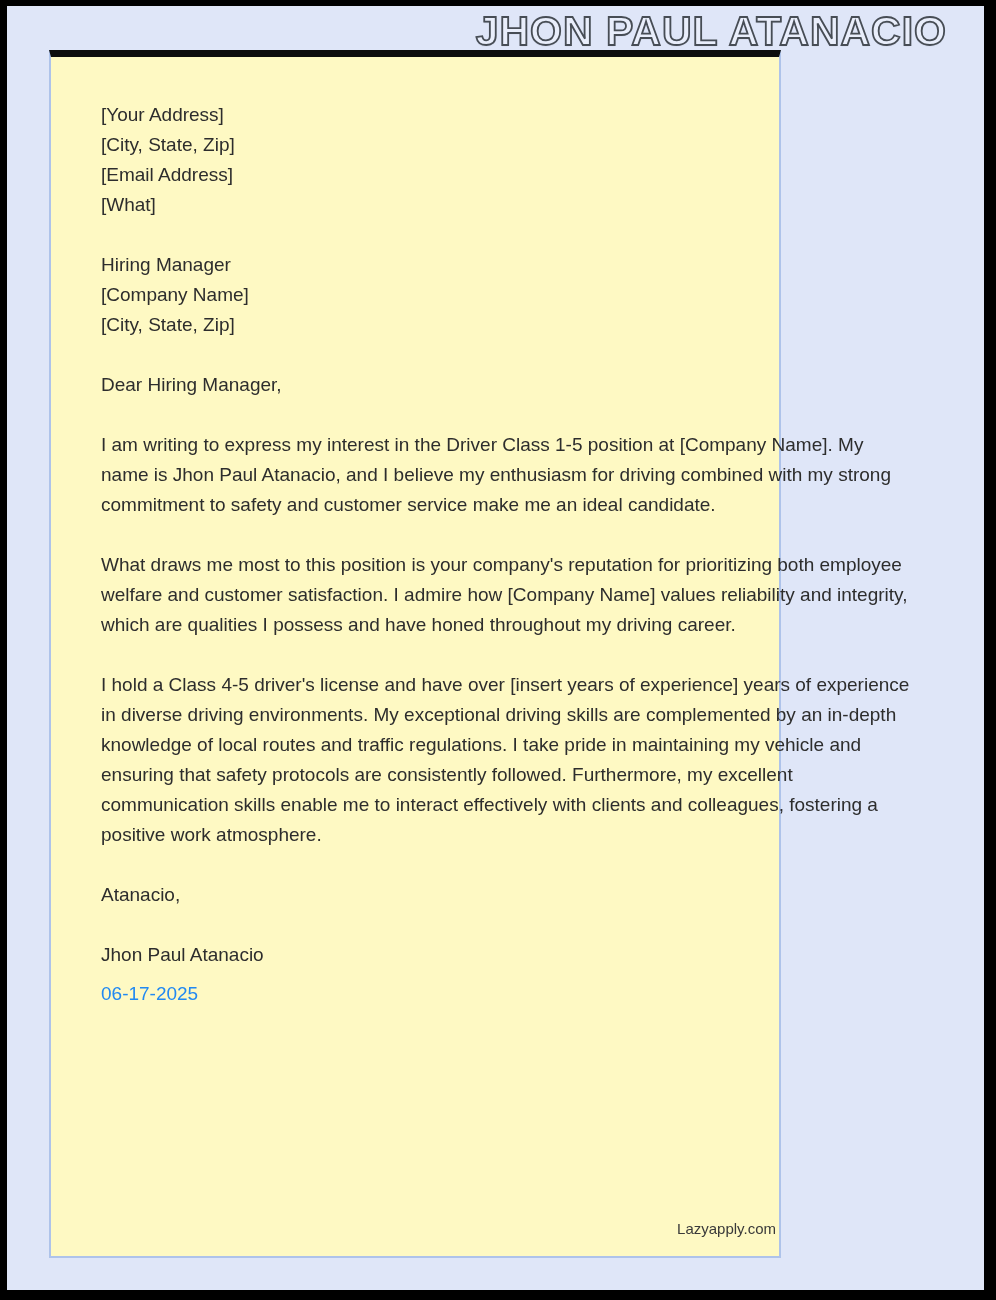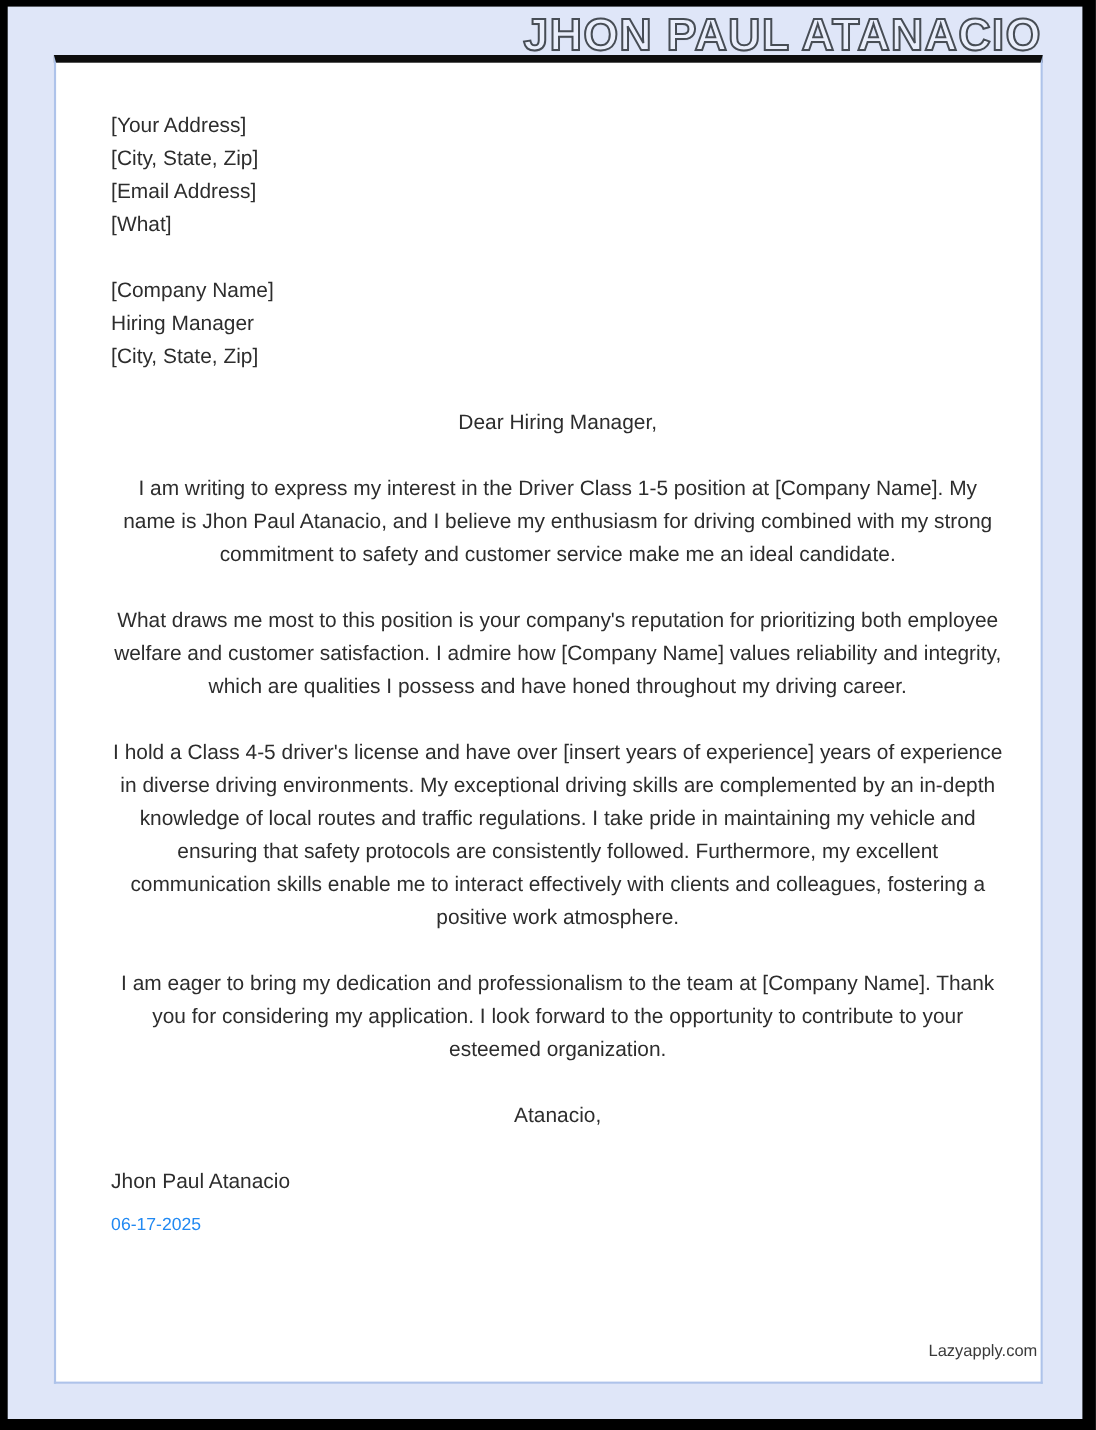--- a/index.html
+++ b/index.html
@@ -32,47 +32,47 @@
     letter-spacing: 1px;
     color: #e9eefb;
     -webkit-text-stroke: 1.8px #474d55;
     text-shadow: 0 1px 1px rgba(60,65,75,0.35);
     white-space: nowrap;
   }
   .paper {
     position: absolute;
     left: 49px;
     top: 50px;
-    width: 899px;
+    width: 732px;
     height: 1208px;
     box-sizing: border-box;
-    background: #ffffff;
+    background: #fef9c3;
     border-top: 7px solid #0d0d0d;
     border-left: 2px solid #aec3ea;
     border-right: 2px solid #aec3ea;
     border-bottom: 2px solid #aec3ea;
   }
   .letter {
     position: absolute;
     left: 50px;
     top: 43px;
     width: 812px;
     font-size: 19px;
     line-height: 30px;
     color: #2d2d2d;
   }
   .block { margin: 0 0 30px 0; }
   .block div { white-space: nowrap; }
-  .letter p { margin: 0 0 30px 0; text-align: center; }
+  .letter p { margin: 0 0 30px 0; }
   .date-link {
     display: inline-block;
     margin-top: 12px;
     color: #2189f2;
     text-decoration: none;
-    font-size: 16px;
+    font-size: 19px;
     line-height: 24px;
     cursor: pointer;
     text-align: center;
   }
   .watermark {
     position: absolute;
     right: 3px;
     bottom: 16px;
     font-size: 15px;
     line-height: 22px;
@@ -91,31 +91,30 @@
     <div class="letter">
 
       <div class="block">
         <div>[Your Address]</div>
         <div>[City, State, Zip]</div>
         <div>[Email Address]</div>
         <div>[What]</div>
       </div>
 
       <div class="block">
+        <div>Hiring Manager</div>
         <div>[Company Name]</div>
-        <div>Hiring Manager</div>
         <div>[City, State, Zip]</div>
       </div>
 
       <p>Dear Hiring Manager,</p>
 
       <p>I am writing to express my interest in the Driver Class 1-5 position at [Company Name]. My name is Jhon Paul Atanacio, and I believe my enthusiasm for driving combined with my strong commitment to safety and customer service make me an ideal candidate.</p>
       <p>What draws me most to this position is your company's reputation for prioritizing both employee welfare and customer satisfaction. I admire how [Company Name] values reliability and integrity, which are qualities I possess and have honed throughout my driving career.</p>
       <p>I hold a Class 4-5 driver's license and have over [insert years of experience] years of experience in diverse driving environments. My exceptional driving skills are complemented by an in-depth knowledge of local routes and traffic regulations. I take pride in maintaining my vehicle and ensuring that safety protocols are consistently followed. Furthermore, my excellent communication skills enable me to interact effectively with clients and colleagues, fostering a positive work atmosphere.</p>
-      <p>I am eager to bring my dedication and professionalism to the team at [Company Name]. Thank you for considering my application. I look forward to the opportunity to contribute to your esteemed organization.</p>
 
       <p>Atanacio,</p>
 
       <div>
         <div>Jhon Paul Atanacio</div>
       </div>
 
       <a class="date-link">06-17-2025</a>
     </div>
 

